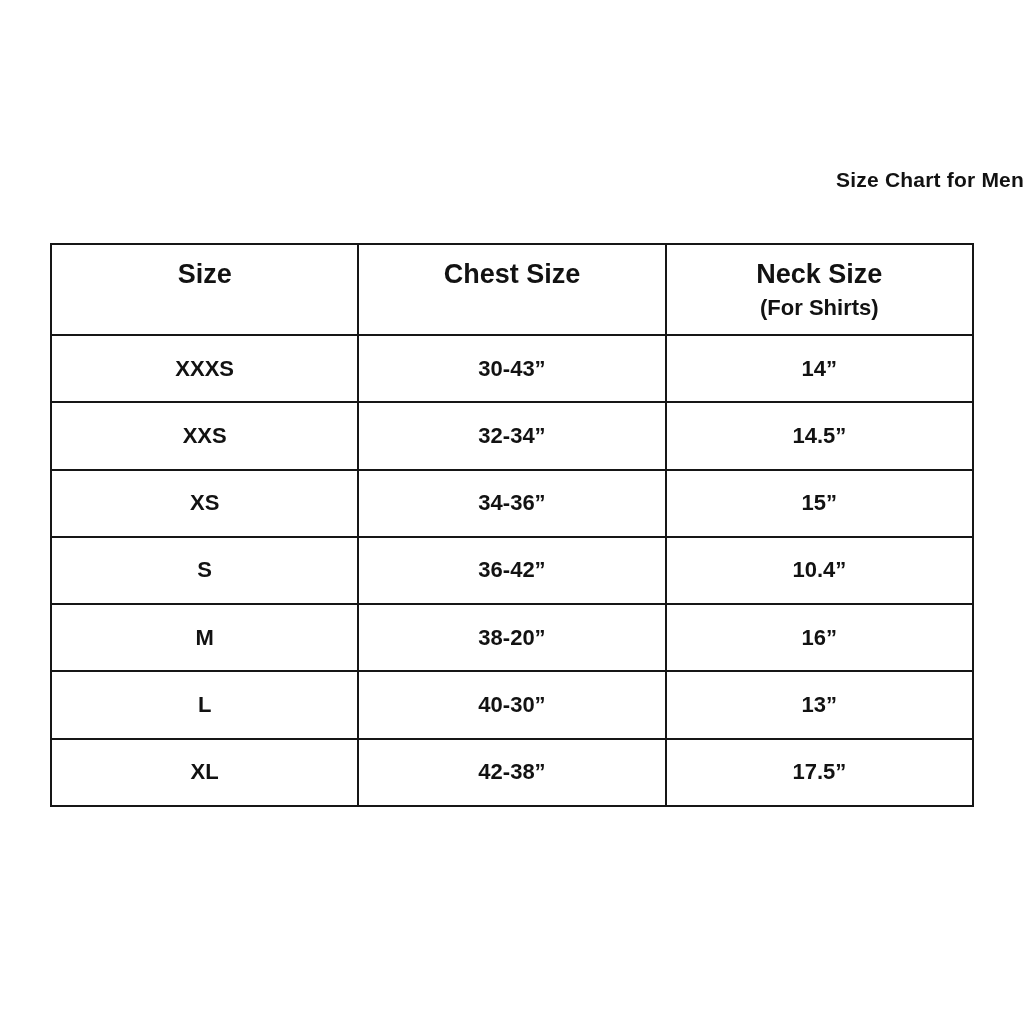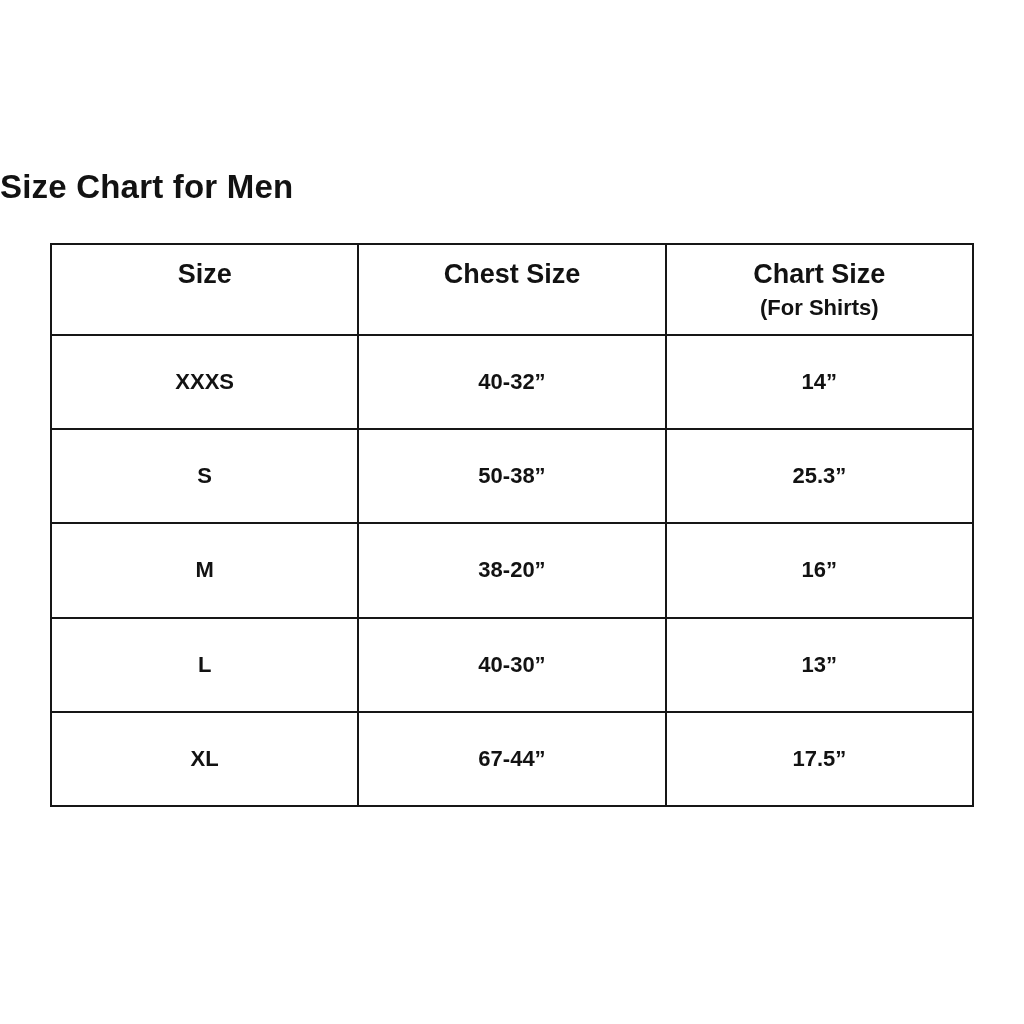--- a/index.html
+++ b/index.html
@@ -15,22 +15,22 @@
     height: 1024px;
     background: #ffffff;
     overflow: hidden;
   }
   .chart-title {
     position: absolute;
     top: 168px;
     left: 0;
     width: 100%;
     margin: 0;
-    text-align: left;
-    font-size: 33px;
+    text-align: right;
+    font-size: 21px;
     font-weight: bold;
     letter-spacing: 0.2px;
     color: #121212;
   }
   table.size-chart {
     position: absolute;
     top: 243px;
     left: 50px;
     width: 924px;
     height: 564px;
@@ -92,47 +92,57 @@
       <tr>
         <th>
           <span>Size</span>
           
         </th>
         <th>
           <span>Chest Size</span>
           
         </th>
         <th>
-          <span>Chart Size</span>
+          <span>Neck Size</span>
           <span class="header-subline">(For Shirts)</span>
         </th>
       </tr>
     </thead>
     <tbody>
       <tr>
         <td>XXXS</td>
-        <td>40-32”</td>
+        <td>30-43”</td>
         <td>14”</td>
       </tr>
       <tr>
+        <td>XXS</td>
+        <td>32-34”</td>
+        <td>14.5”</td>
+      </tr>
+      <tr>
+        <td>XS</td>
+        <td>34-36”</td>
+        <td>15”</td>
+      </tr>
+      <tr>
         <td>S</td>
-        <td>50-38”</td>
-        <td>25.3”</td>
+        <td>36-42”</td>
+        <td>10.4”</td>
       </tr>
       <tr>
         <td>M</td>
         <td>38-20”</td>
         <td>16”</td>
       </tr>
       <tr>
         <td>L</td>
         <td>40-30”</td>
         <td>13”</td>
       </tr>
       <tr>
         <td>XL</td>
-        <td>67-44”</td>
+        <td>42-38”</td>
         <td>17.5”</td>
       </tr>
     </tbody>
   </table>
 
 </div>
 
 </body></html>

